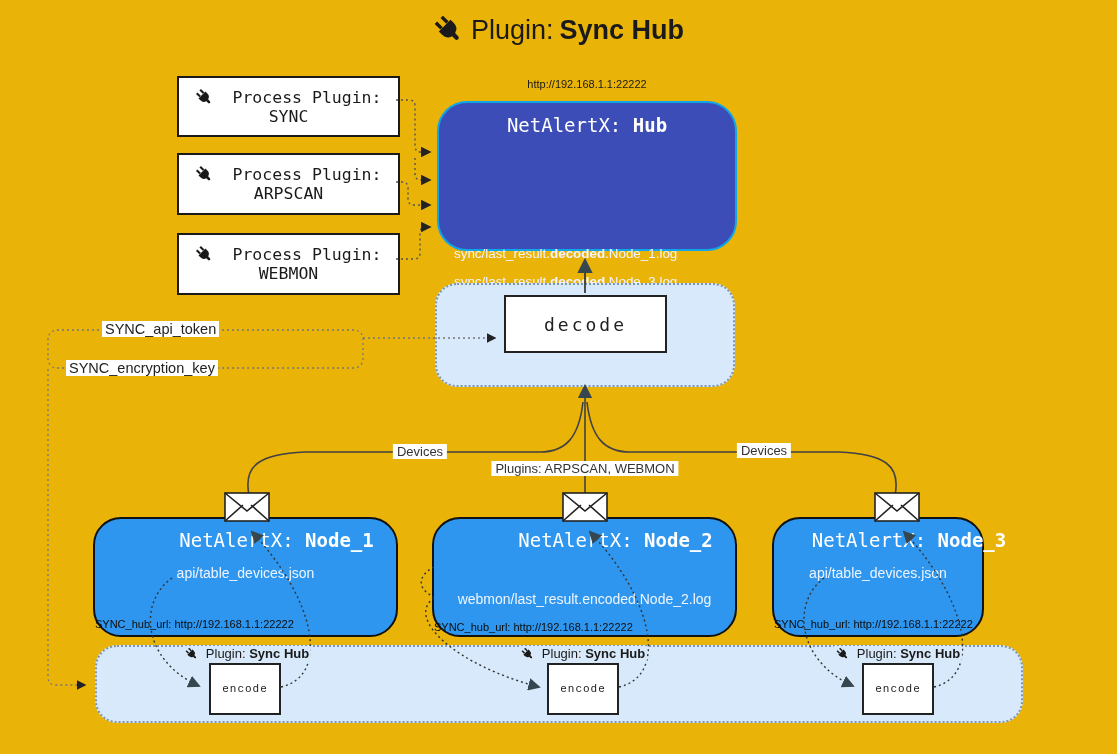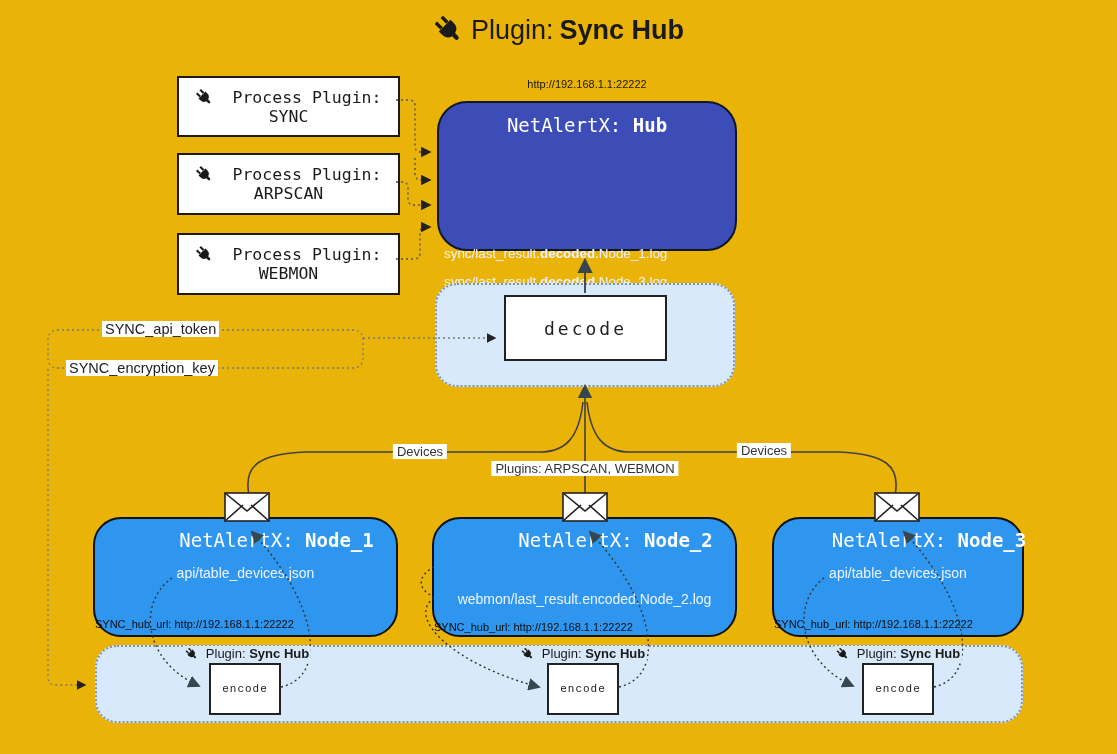--- a/index.html
+++ b/index.html
@@ -12,31 +12,31 @@
          display:flex;align-items:center;justify-content:center;gap:6px;}
   #title .b{font-weight:bold;}
   .plug{fill:#1a1a1a;flex:0 0 auto;}
   
   .pbox{left:177px;width:219px;background:#fff;border:2px solid #1a1a1a;
         display:flex;flex-direction:column;align-items:center;justify-content:center;
         font-size:16.5px;color:#1a1a1a;}
   .pbox .r1{display:flex;align-items:flex-end;gap:18px;}
   
   #hub-url{top:78px;left:437px;width:300px;text-align:center;font-size:11px;color:#1a1a1a;}
-  #hub{top:101px;left:437px;width:300px;height:150px;border:2px solid #0f172a;border-radius:30px;
+  #hub{top:101px;left:437px;width:300px;height:150px;border:2px solid #0ea5e9;border-radius:30px;
        box-sizing:border-box;color:#fff;}
   #hub .htitle{position:absolute;top:11px;left:0;width:100%;text-align:center;font-size:19px;}
-  #hub .hrow{position:absolute;left:5px;font-size:13.4px;white-space:nowrap;color:#f2f4ff;}
+  #hub .hrow{position:absolute;left:15px;font-size:13.4px;white-space:nowrap;color:#f2f4ff;}
   .bold{font-weight:bold;}
   
   .panel{background:#d7e9fb;border:2px dotted #7e96b2;border-radius:22px;box-sizing:border-box;}
   #decode-wrap{top:283px;left:435px;width:300px;height:104px;}
   .whitebox{background:#fff;border:2px solid #222;box-sizing:border-box;
             display:flex;align-items:center;justify-content:center;color:#222;}
-  #decode-box{top:295px;left:504px;width:163px;height:66px;font-size:18px;letter-spacing:3px;}
+  #decode-box{top:295px;left:504px;width:163px;height:58px;font-size:18px;letter-spacing:3px;}
   
   .linelabel{background:#fff;padding:0 4px;font-size:13px;color:#333;white-space:nowrap;z-index:5;}
   .keylabel{background:#fff;padding:0 3px;font-size:14.5px;color:#222;white-space:nowrap;z-index:5;}
   .ctr{transform:translateX(-50%);}
   
   .node{top:517px;height:120px;border:2px solid #111;border-radius:28px;
         box-sizing:border-box;color:#fff;}
   .node .ntitle{position:absolute;top:10px;left:0;width:100%;text-align:center;font-size:19px;padding-left:31px;}
   .node .nline{position:absolute;left:0;width:100%;text-align:center;font-size:14px;
                color:#eef5ff;white-space:nowrap;}
@@ -128,21 +128,21 @@
     <div class="abs node" style="left: 93px; width: 305px; background: rgb(46, 150, 238);">
       <div class="ntitle mono"><span>NetAlertX: </span><span class="bold">Node_1</span></div>
       <div class="nline" style="top:46px">api/table_devices.json</div>
       <div class="nurl" style="top:99px">SYNC_hub_url: http://192.168.1.1:22222</div>
     </div>
     <div class="abs node" style="left: 432px; width: 305px; background: rgb(46, 150, 238);">
       <div class="ntitle mono"><span>NetAlertX: </span><span class="bold">Node_2</span></div>
       <div class="nline" style="top:72px">webmon/last_result.encoded.Node_2.log</div>
       <div class="nurl" style="top:102px">SYNC_hub_url: http://192.168.1.1:22222</div>
     </div>
-    <div class="abs node" style="left: 772px; width: 252px; background: rgb(46, 150, 238);">
+    <div class="abs node" style="left: 772px; width: 212px; background: rgb(46, 150, 238);">
       <div class="ntitle mono"><span>NetAlertX: </span><span class="bold">Node_3</span></div>
       <div class="nline" style="top:46px">api/table_devices.json</div>
       <div class="nurl" style="top:99px">SYNC_hub_url: http://192.168.1.1:22222</div>
     </div>
 
     <div id="band" class="abs panel"></div>
 
     <div class="abs bandlabel ctr" style="left:247px">
       <svg class="plug" width="14" height="14">
           <use href="#plug"></use>

